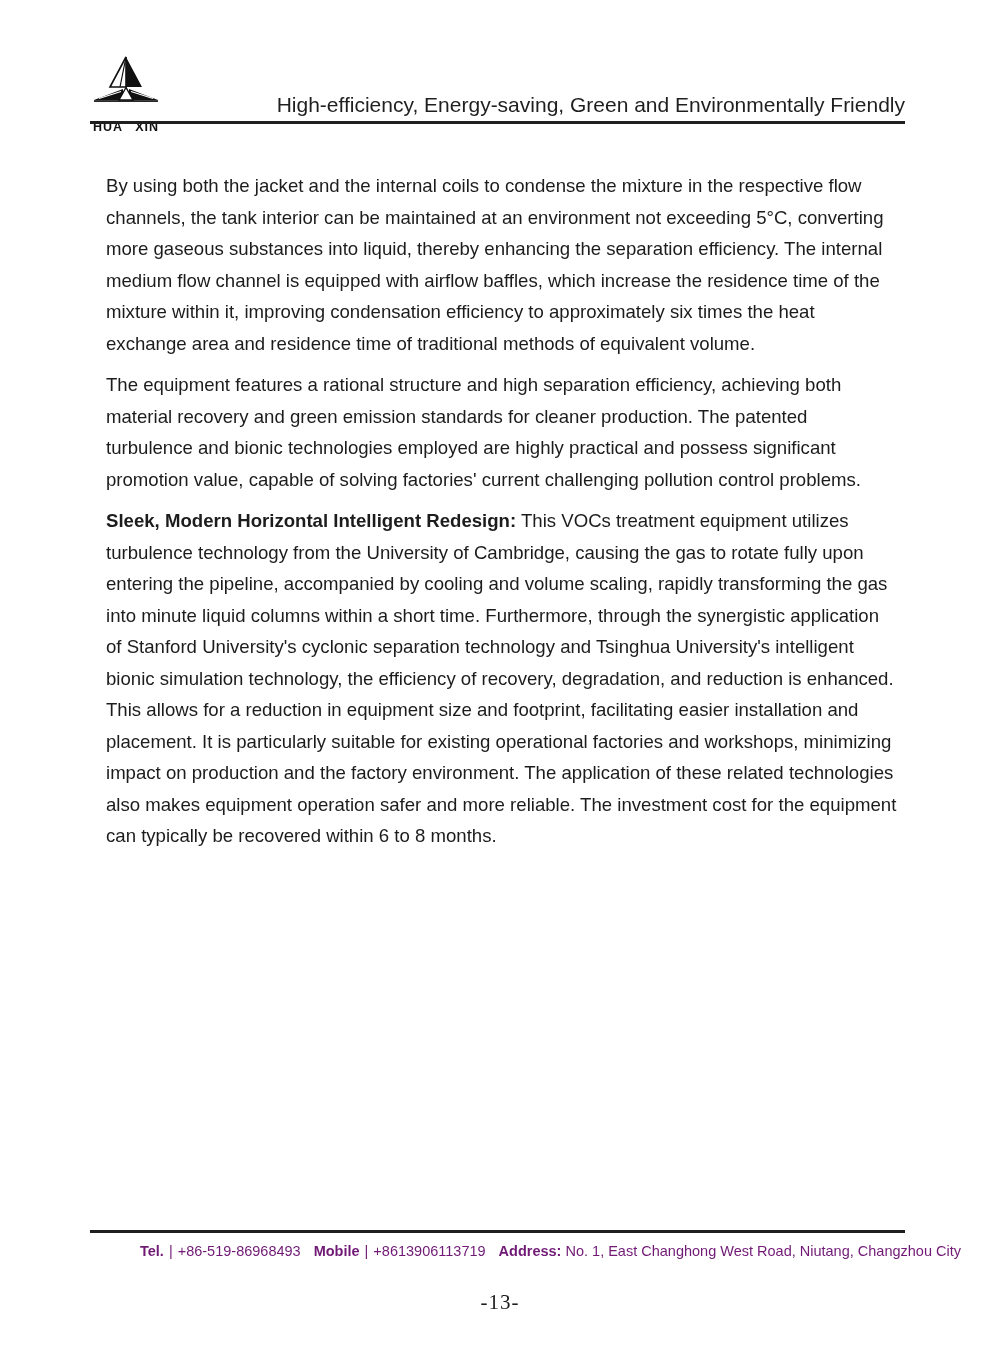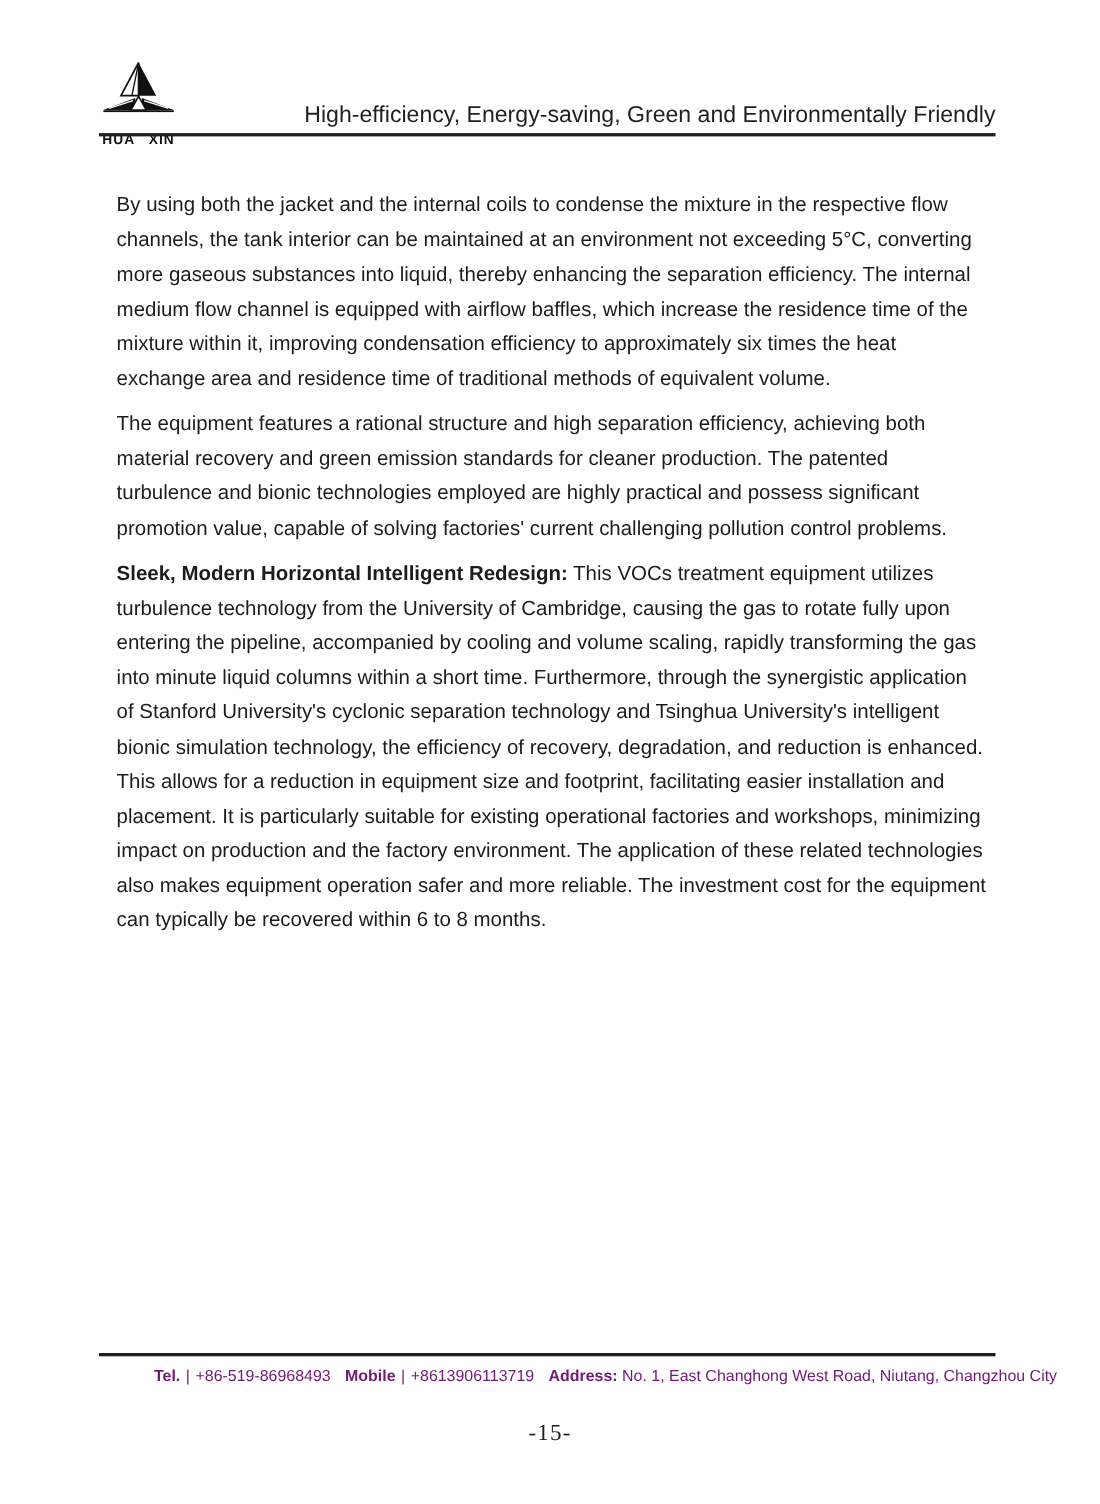--- a/index.html
+++ b/index.html
@@ -125,16 +125,16 @@
 
   <main class="body-text">
     <p>By using both the jacket and the internal coils to condense the mixture in the respective flow channels, the tank interior can be maintained at an environment not exceeding 5°C, converting more gaseous substances into liquid, thereby enhancing the separation efficiency. The internal medium flow channel is equipped with airflow baffles, which increase the residence time of the mixture within it, improving condensation efficiency to approximately six times the heat exchange area and residence time of traditional methods of equivalent volume.</p>
     <p>The equipment features a rational structure and high separation efficiency, achieving both material recovery and green emission standards for cleaner production. The patented turbulence and bionic technologies employed are highly practical and possess significant promotion value, capable of solving factories' current challenging pollution control problems.</p>
     <p><strong>Sleek, Modern Horizontal Intelligent Redesign:</strong><span> This VOCs treatment equipment utilizes turbulence technology from the University of Cambridge, causing the gas to rotate fully upon entering the pipeline, accompanied by cooling and volume scaling, rapidly transforming the gas into minute liquid columns within a short time. Furthermore, through the synergistic application of Stanford University's cyclonic separation technology and Tsinghua University's intelligent bionic simulation technology, the efficiency of recovery, degradation, and reduction is enhanced. This allows for a reduction in equipment size and footprint, facilitating easier installation and placement. It is particularly suitable for existing operational factories and workshops, minimizing impact on production and the factory environment. The application of these related technologies also makes equipment operation safer and more reliable. The investment cost for the equipment can typically be recovered within 6 to 8 months.</span></p>
   </main>
 
   <footer>
     <div class="footer-rule"></div>
     <div class="contact-line"><span class="b">Tel.</span><span class="sep">|</span><span>+86-519-86968493</span><span class="gap"></span><span class="b">Mobile</span><span class="sep">|</span><span>+8613906113719</span><span class="gap"></span><span class="b">Address:</span><span>&nbsp;</span><span>No. 1, East Changhong West Road, Niutang, Changzhou City</span></div>
-    <div class="page-number">-15-</div>
+    <div class="page-number">-13-</div>
   </footer>
 
 </div>
 
 </body></html>

